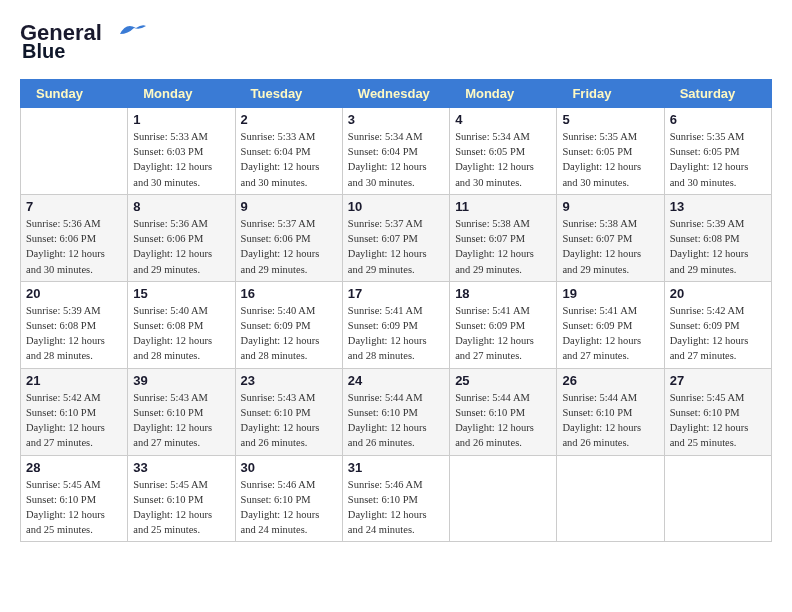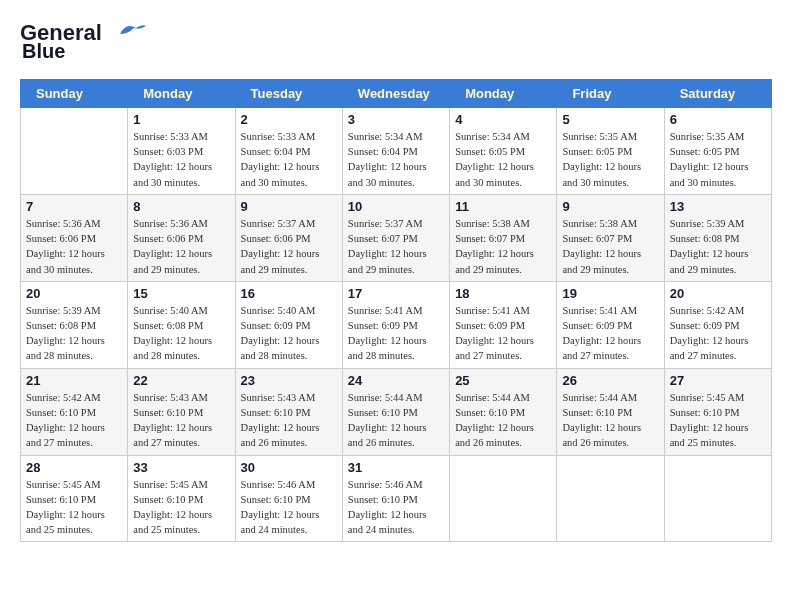--- a/index.html
+++ b/index.html
@@ -259,21 +259,21 @@
       </tr>
       <tr>
         <td>
           <span class="day-number">21</span>
           <div class="day-info" style="white-space: pre-line;">Sunrise: 5:42 AM
 Sunset: 6:10 PM
 Daylight: 12 hours
 and 27 minutes.</div>
         </td>
         <td>
-          <span class="day-number">22</span>
+          <span class="day-number">39</span>
           <div class="day-info" style="white-space: pre-line;">Sunrise: 5:43 AM
 Sunset: 6:10 PM
 Daylight: 12 hours
 and 27 minutes.</div>
         </td>
         <td>
           <span class="day-number">23</span>
           <div class="day-info" style="white-space: pre-line;">Sunrise: 5:43 AM
 Sunset: 6:10 PM
 Daylight: 12 hours

